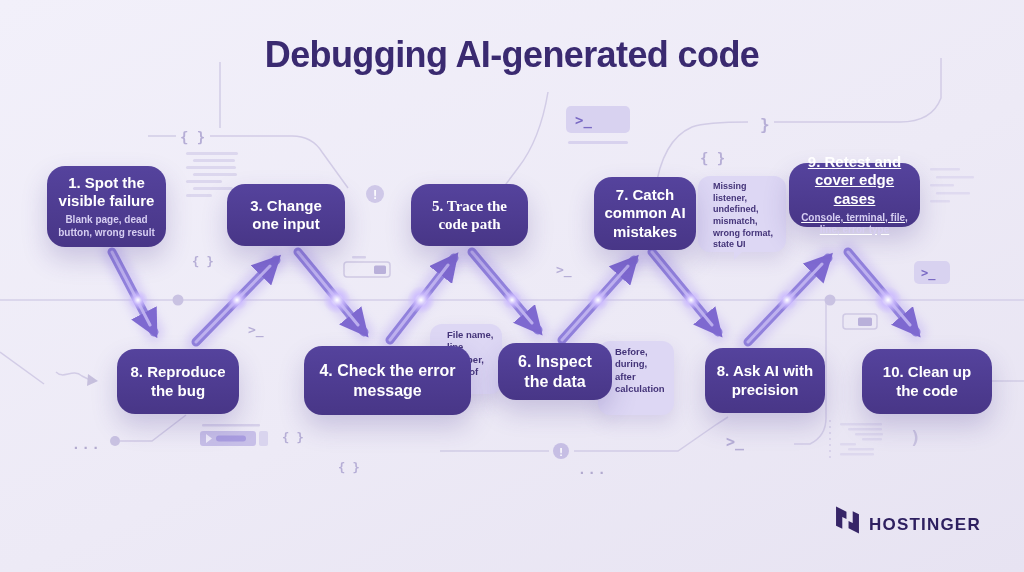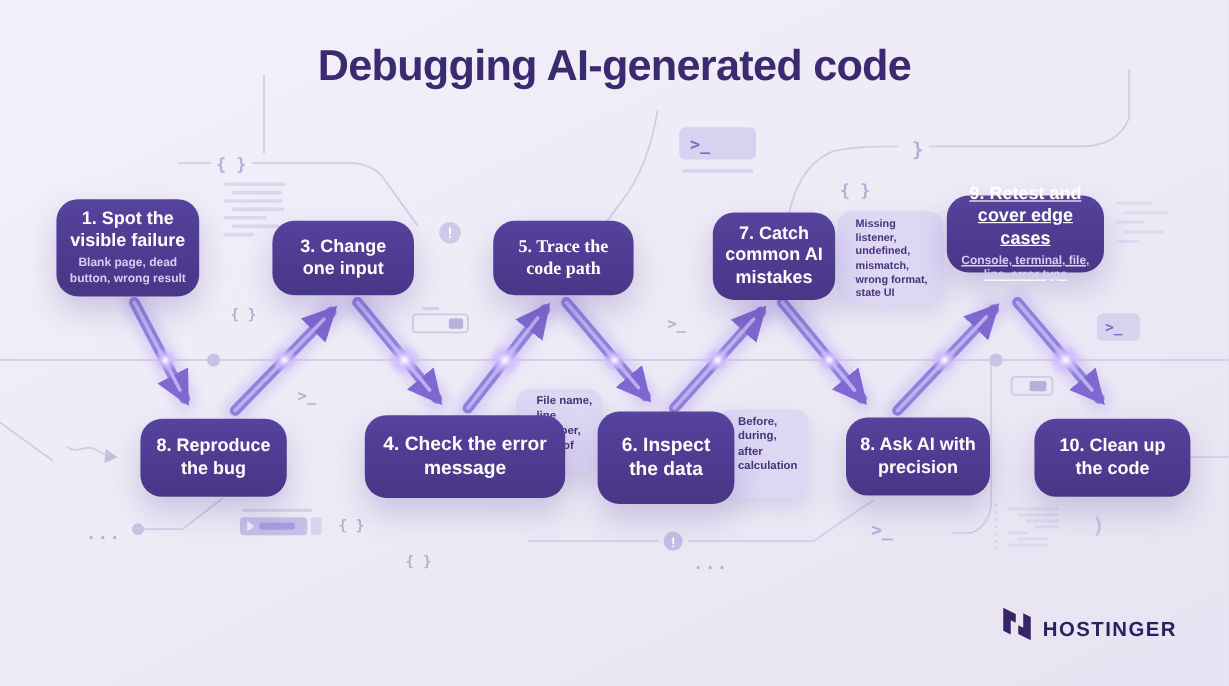--- a/index.html
+++ b/index.html
@@ -21,21 +21,21 @@
     text-align:center; padding:6px 8px;
     box-shadow:0 12px 26px rgba(70,50,140,.22);
   }
   .step-label { font-size:15px; font-weight:bold; line-height:1.22; }
   .step-sub   { font-size:10px; font-weight:bold; line-height:1.25; color:#d6cef2; margin-top:4px; }
   #step1  { left:47px;  top:166px; width:119px; height:81px; }
   #step2  { left:117px; top:349px; width:122px; height:65px; }
   #step3  { left:227px; top:184px; width:118px; height:62px;justify-content:center; }
   #step4  { left:304px; top:346px; width:167px; height:69px; font-size:16px; }
   #step5  { left:411px; top:184px; width:117px; height:62px;font-family:Liberation Serif, serif; }
-  #step6  { left:498px; top:343px; width:114px; height:77px; }
+  #step6  { left:498px; top:343px; width:114px; height:57px; }
   #step7  { left:594px; top:177px; width:102px; height:73px; }
   #step8  { left:681px; top:348px; width:120px; height:65px;margin-left:24px; }
   #step9  { left:789px; top:163px; width:131px; height:64px;text-decoration:underline; }
   #step10 { left:862px; top:349px; width:130px; height:65px; }
   .note {
     position:absolute; z-index:2; background:#ddd7f4; border-radius:12px;
     color:#443479; font-size:9.5px; font-weight:bold; line-height:1.3;
     display:flex; text-align:left;
     box-shadow:0 8px 18px rgba(90,70,160,.15);
   }

